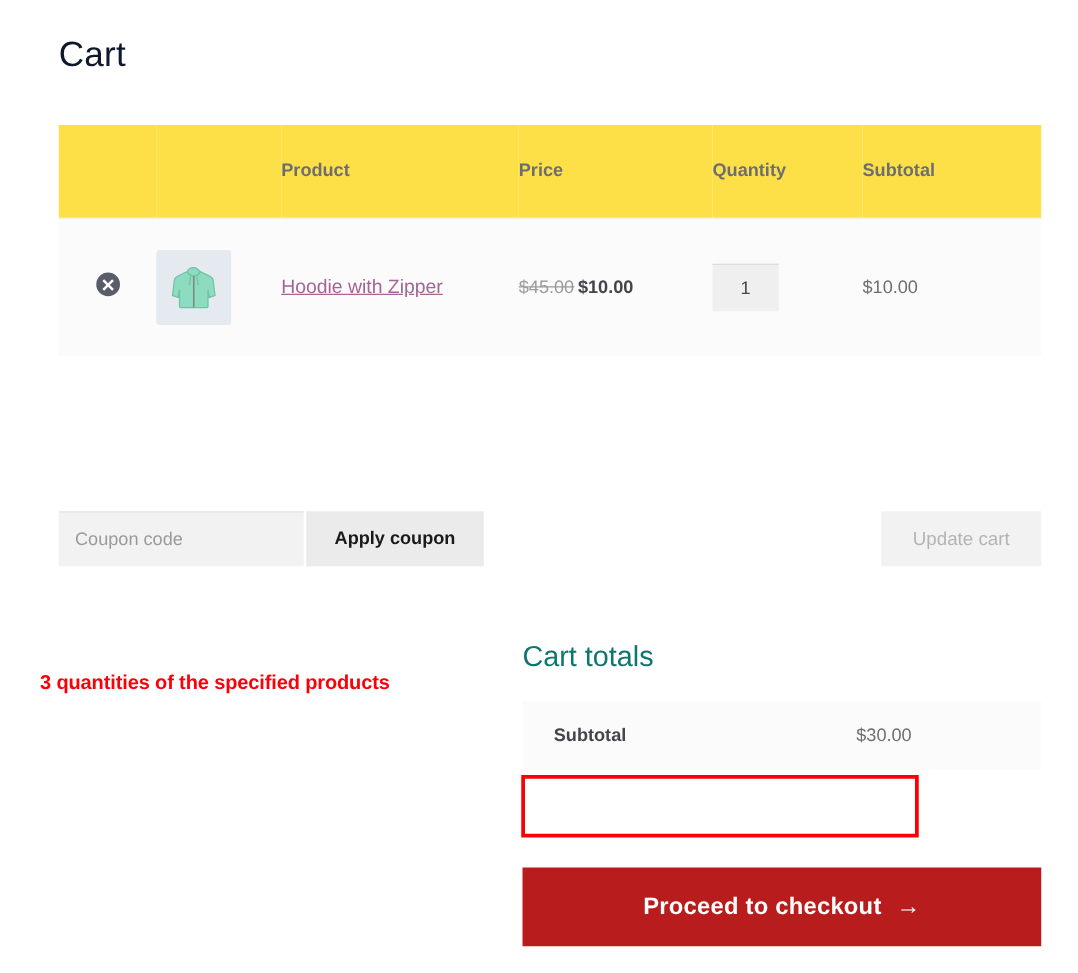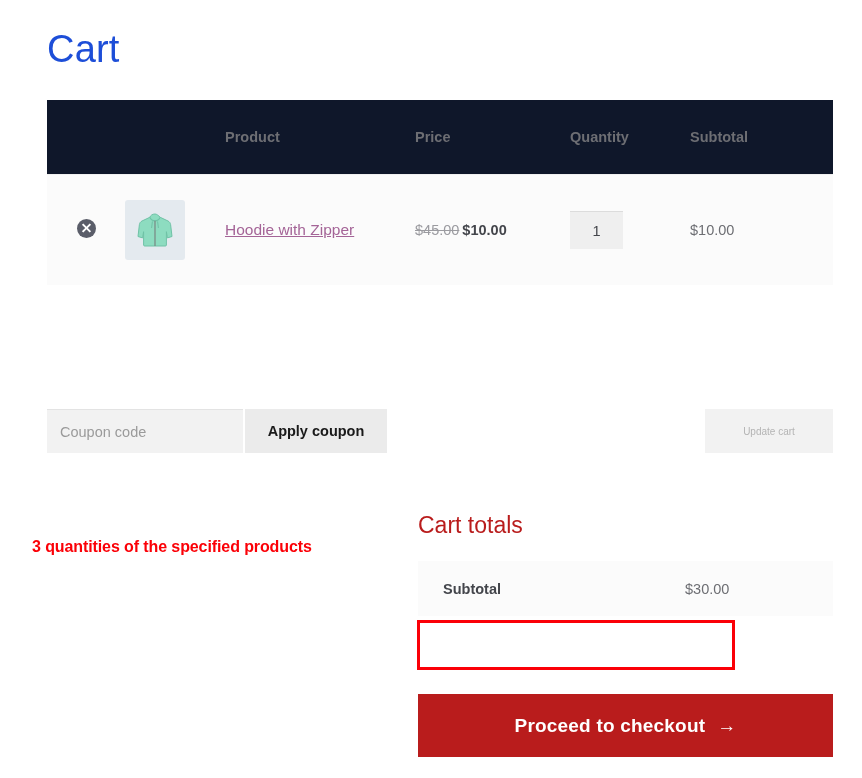--- a/index.html
+++ b/index.html
@@ -14,44 +14,44 @@
     color: #43454b;
     position: relative;
     overflow: hidden;
   }
 
   
   .page-title {
     position: absolute;
     left: 47px;
     top: 30px;
-    font-size: 38px;
+    font-size: 28px;
     font-weight: 400;
-    color: #1d4ed8;
+    color: #0f172a;
     letter-spacing: 0.2px;
     line-height: 1;
   }
 
   
   .cart-table {
     position: absolute;
     left: 47px;
     top: 100px;
     width: 786px;
     border-collapse: collapse;
     table-layout: fixed;
   }
   .cart-table th,
   .cart-table td {
     padding: 0;
     vertical-align: middle;
     text-align: left;
   }
   .cart-table thead tr {
-    background: #0f172a;
+    background: #fde047;
   }
   .cart-table thead th {
     height: 74px;
     font-size: 14.5px;
     font-weight: bold;
     color: #6d6e73;
   }
   .col-remove   { width: 78px; }
   .col-thumb    { width: 100px; }
   .col-product  { width: 190px; }
@@ -175,21 +175,21 @@
   }
   .update-cart-btn {
     position: absolute;
     right: 0;
     top: 0;
     width: 128px;
     height: 44px;
     background: #f2f2f2;
     border: none;
     font-family: "Liberation Sans", sans-serif;
-    font-size: 10px;
+    font-size: 15px;
     color: #b4b4b4;
     cursor: default;
   }
 
   
   .annotation {
     position: absolute;
     left: 32px;
     top: 537px;
     font-size: 16px;
@@ -199,21 +199,21 @@
     letter-spacing: -0.1px;
   }
 
   
   .totals-heading {
     position: absolute;
     left: 418px;
     top: 514px;
     font-size: 23px;
     font-weight: 400;
-    color: #b91c1c;
+    color: #0f766e;
     line-height: 1;
   }
   .totals-table {
     position: absolute;
     left: 418px;
     top: 561px;
     width: 415px;
     border-collapse: collapse;
     table-layout: fixed;
   }

